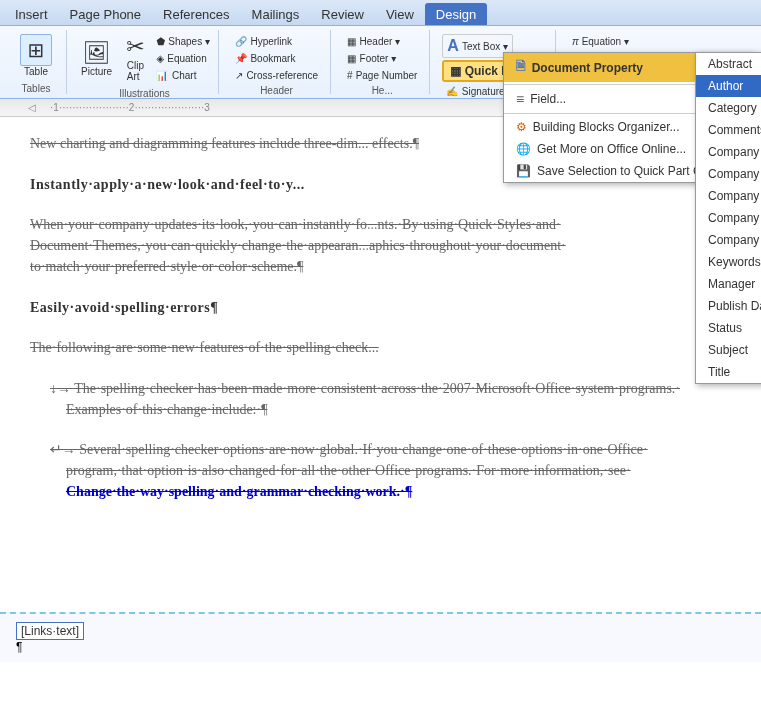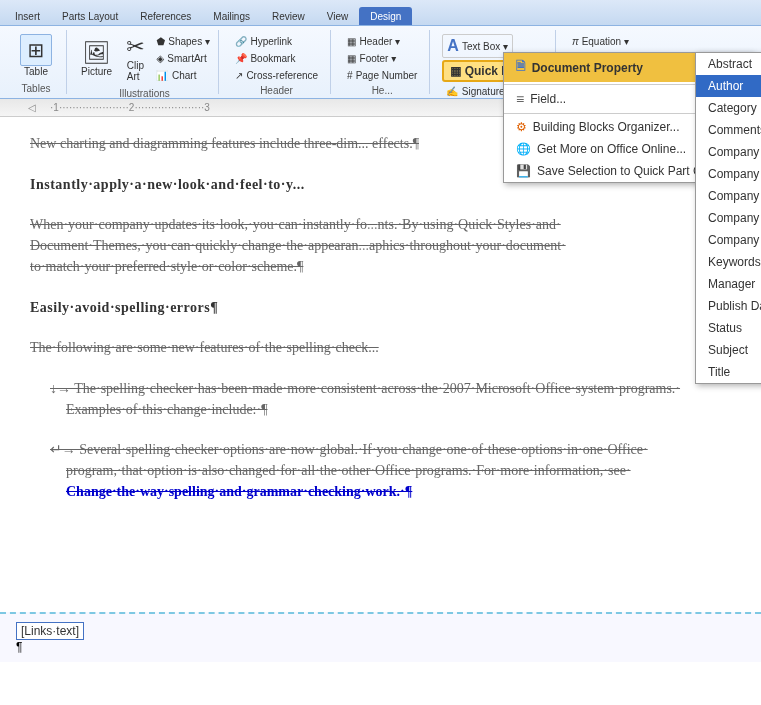--- a/index.html
+++ b/index.html
@@ -3,21 +3,21 @@
   <meta charset="utf-8">
   <style>
     * { box-sizing: border-box; margin: 0; padding: 0; }
     body { font-family: 'Segoe UI', Tahoma, Geneva, Verdana, sans-serif; font-size: 12px; background: #fff; width: 761px; height: 705px; overflow: hidden; }
 
     
     .ribbon { background: linear-gradient(to bottom, #e8f0fb, #d0def7); border-bottom: 1px solid #8db3e2; }
 
     
     .tab-bar { display: flex; background: linear-gradient(to bottom, #dce8f8, #c5d9f1); border-bottom: 1px solid #8db3e2; height: 26px; align-items: flex-end; padding-left: 4px; }
-    .tab { padding: 3px 10px; font-size: 10px; cursor: pointer; border: 1px solid transparent; border-bottom: none; border-radius: 3px 3px 0 0; color: #333; background: transparent; margin-top: 12px; }
+    .tab { padding: 3px 10px; font-size: 13px; cursor: pointer; border: 1px solid transparent; border-bottom: none; border-radius: 3px 3px 0 0; color: #333; background: transparent; margin-top: 12px; }
     .tab.design-active { background: #4472c4; color: white; }
 
     
     .toolbar { display: flex; padding: 4px 6px; gap: 4px; align-items: center; min-height: 72px; background: linear-gradient(to bottom, #f5f9ff, #e8f1fc); }
 
     .toolbar-group { display: flex; flex-direction: column; align-items: center; border-right: 1px solid #c0d0e8; padding: 0 8px; height: 64px; justify-content: space-between; }
     .toolbar-group:last-child { border-right: none; }
     .toolbar-group-label { font-size: 10px; color: #555; text-align: center; padding-top: 2px; }
 
     .toolbar-btn { display: flex; flex-direction: column; align-items: center; cursor: pointer; padding: 2px 4px; border-radius: 2px; font-size: 10px; color: #333; }
@@ -58,21 +58,21 @@
     .text-placeholder { display: inline-block; border: 1px solid #4472c4; padding: 1px 4px; font-size: 12px; color: #333; background: #fff; }
 
     .chevron { font-size: 9px; color: #666; margin-left: auto; }
   </style>
 </head>
 <body>
 
 <div class="ribbon">
   <div class="tab-bar">
     <div class="tab">Insert</div>
-    <div class="tab">Parts Layout</div>
+    <div class="tab">Page Phone</div>
     <div class="tab">References</div>
     <div class="tab">Mailings</div>
     <div class="tab">Review</div>
     <div class="tab">View</div>
     <div class="tab design-active">Design</div>
   </div>
 
   <div class="toolbar">
 
     <div class="toolbar-group">
@@ -93,21 +93,21 @@
           <div style="font-size:22px;">✂</div>
           <span>Clip<br>Art</span>
         </div>
         <div style="display:flex;flex-direction:column;gap:2px;">
           <div class="toolbar-btn" style="flex-direction:row;gap:3px;">
             <span>⬟</span>
             <span>Shapes ▾</span>
           </div>
           <div class="toolbar-btn" style="flex-direction:row;gap:3px;">
             <span>◈</span>
-            <span>SmartArt</span>
+            <span>Equation</span>
           </div>
           <div class="toolbar-btn" style="flex-direction:row;gap:3px;">
             <span>📊</span>
             <span>Chart</span>
           </div>
         </div>
       </div>
       <span class="toolbar-group-label">Illustrations</span>
     </div>
 

